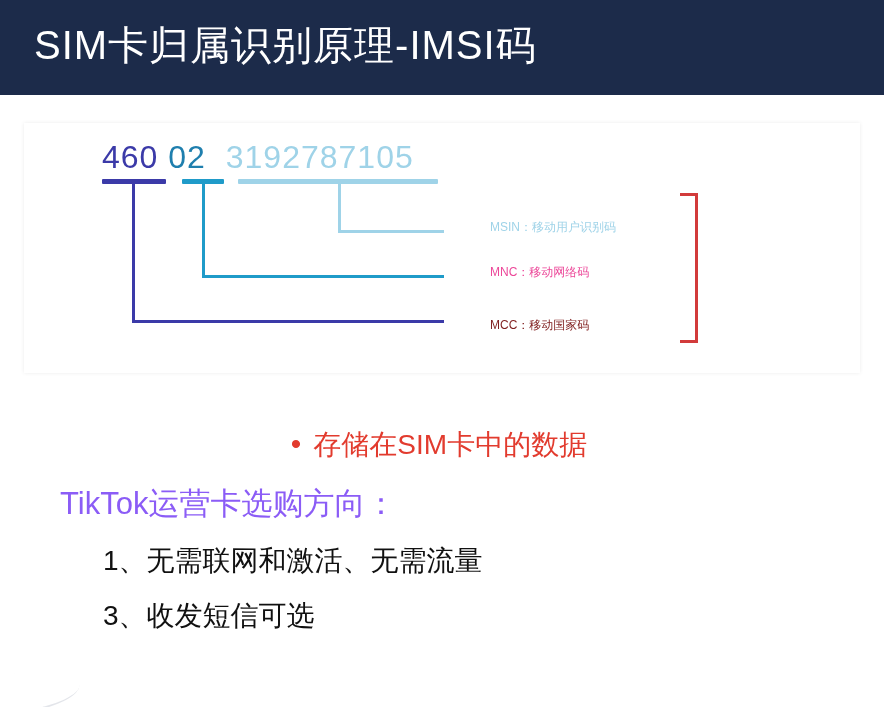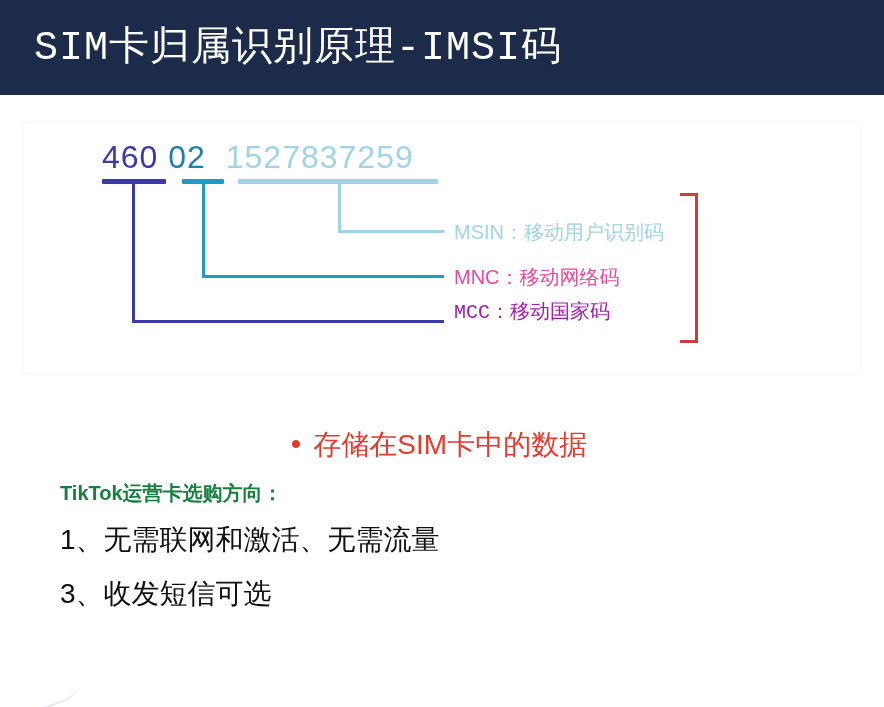--- a/index.html
+++ b/index.html
@@ -11,21 +11,20 @@
     position: relative;
     overflow: hidden;
   }
   .header {
     background: #1c2b4a;
     color: #fff;
     padding: 18px 34px 22px;
     font-size: 40px;
     font-weight: 400;
     letter-spacing: 1px;
-    font-family: Liberation Mono, monospace;
   }
   .diagram-panel {
     margin: 28px 24px 0 24px;
     background: #fff;
     padding: 18px 10px 20px 10px;
     position: relative;
     height: 250px;
     box-shadow: 0 0 4px rgba(0,0,0,0.08);
   }
   .imsi-row {
@@ -57,26 +56,27 @@
   .h-mcc  { background:#3b3aa8; left:108px; top:197px; width:312px; }
 
   .v-mnc  { background:#1f9bc9; left:178px; top:61px; height:94px; }
   .h-mnc  { background:#1f9bc9; left:178px; top:152px; width:242px; }
 
   .v-msin { background:#9fd3e8; left:314px; top:61px; height:49px; }
   .h-msin { background:#9fd3e8; left:314px; top:107px; width:106px; }
 
   .lbl {
     position:absolute;
-    font-size:20px;
+    font-size:12px;
     white-space: nowrap;
+    margin-left: 36px;
   }
   .lbl-msin { color:#9fd3e8; left:430px; top:96px; }
   .lbl-mnc  { color:#ec4899; left:430px; top:141px; }
-  .lbl-mcc  { color:#a21caf; left:430px; top:175px;font-family:Liberation Mono, monospace; }
+  .lbl-mcc  { color:#7f1d1d; left:430px; top:194px; }
 
   .bracket {
     position:absolute;
     right:162px;
     top:70px;
     width:18px;
     height:150px;
     border-top:3px solid #d23b3b;
     border-right:3px solid #d23b3b;
     border-bottom:3px solid #d23b3b;
@@ -103,22 +103,22 @@
     font-size:28px;
     text-align:center;
   }
   .bullet-red::before{
     content:"•";
     color:#e23b2e;
     font-size:30px;
     margin-right:12px;
     margin-left:-26px;
   }
-  .subtitle { color:#15803d; font-size:20px;font-weight:bold; }
-  .num-item { color:#111; font-size:28px; }
+  .subtitle { color:#8b5cf6; font-size:31px; }
+  .num-item { color:#111; font-size:28px;margin-left:43px; }
 
   
   .swoosh {
     position:absolute;
     left:-40px;
     bottom:-6px;
     width:120px;
     height:40px;
     border:2px solid #d8dbe2;
     border-radius:60px/20px;
@@ -132,21 +132,21 @@
 <body>
 
 <div class="header">
   <span>SIM卡归属识别原理-IMSI码</span>
 </div>
 
 <div class="diagram-panel">
   <div class="imsi-row">
     <span class="seg-mcc">460</span>
     <span class="seg-mnc">02</span>
-    <span class="seg-msin">1527837259</span>
+    <span class="seg-msin">3192787105</span>
   </div>
 
   <div class="underline ul-mcc"></div>
   <div class="underline ul-mnc"></div>
   <div class="underline ul-msin"></div>
 
   <div class="lead-v v-mcc"></div>
   <div class="lead-h h-mcc"></div>
   <div class="lead-v v-mnc"></div>
   <div class="lead-h h-mnc"></div>

